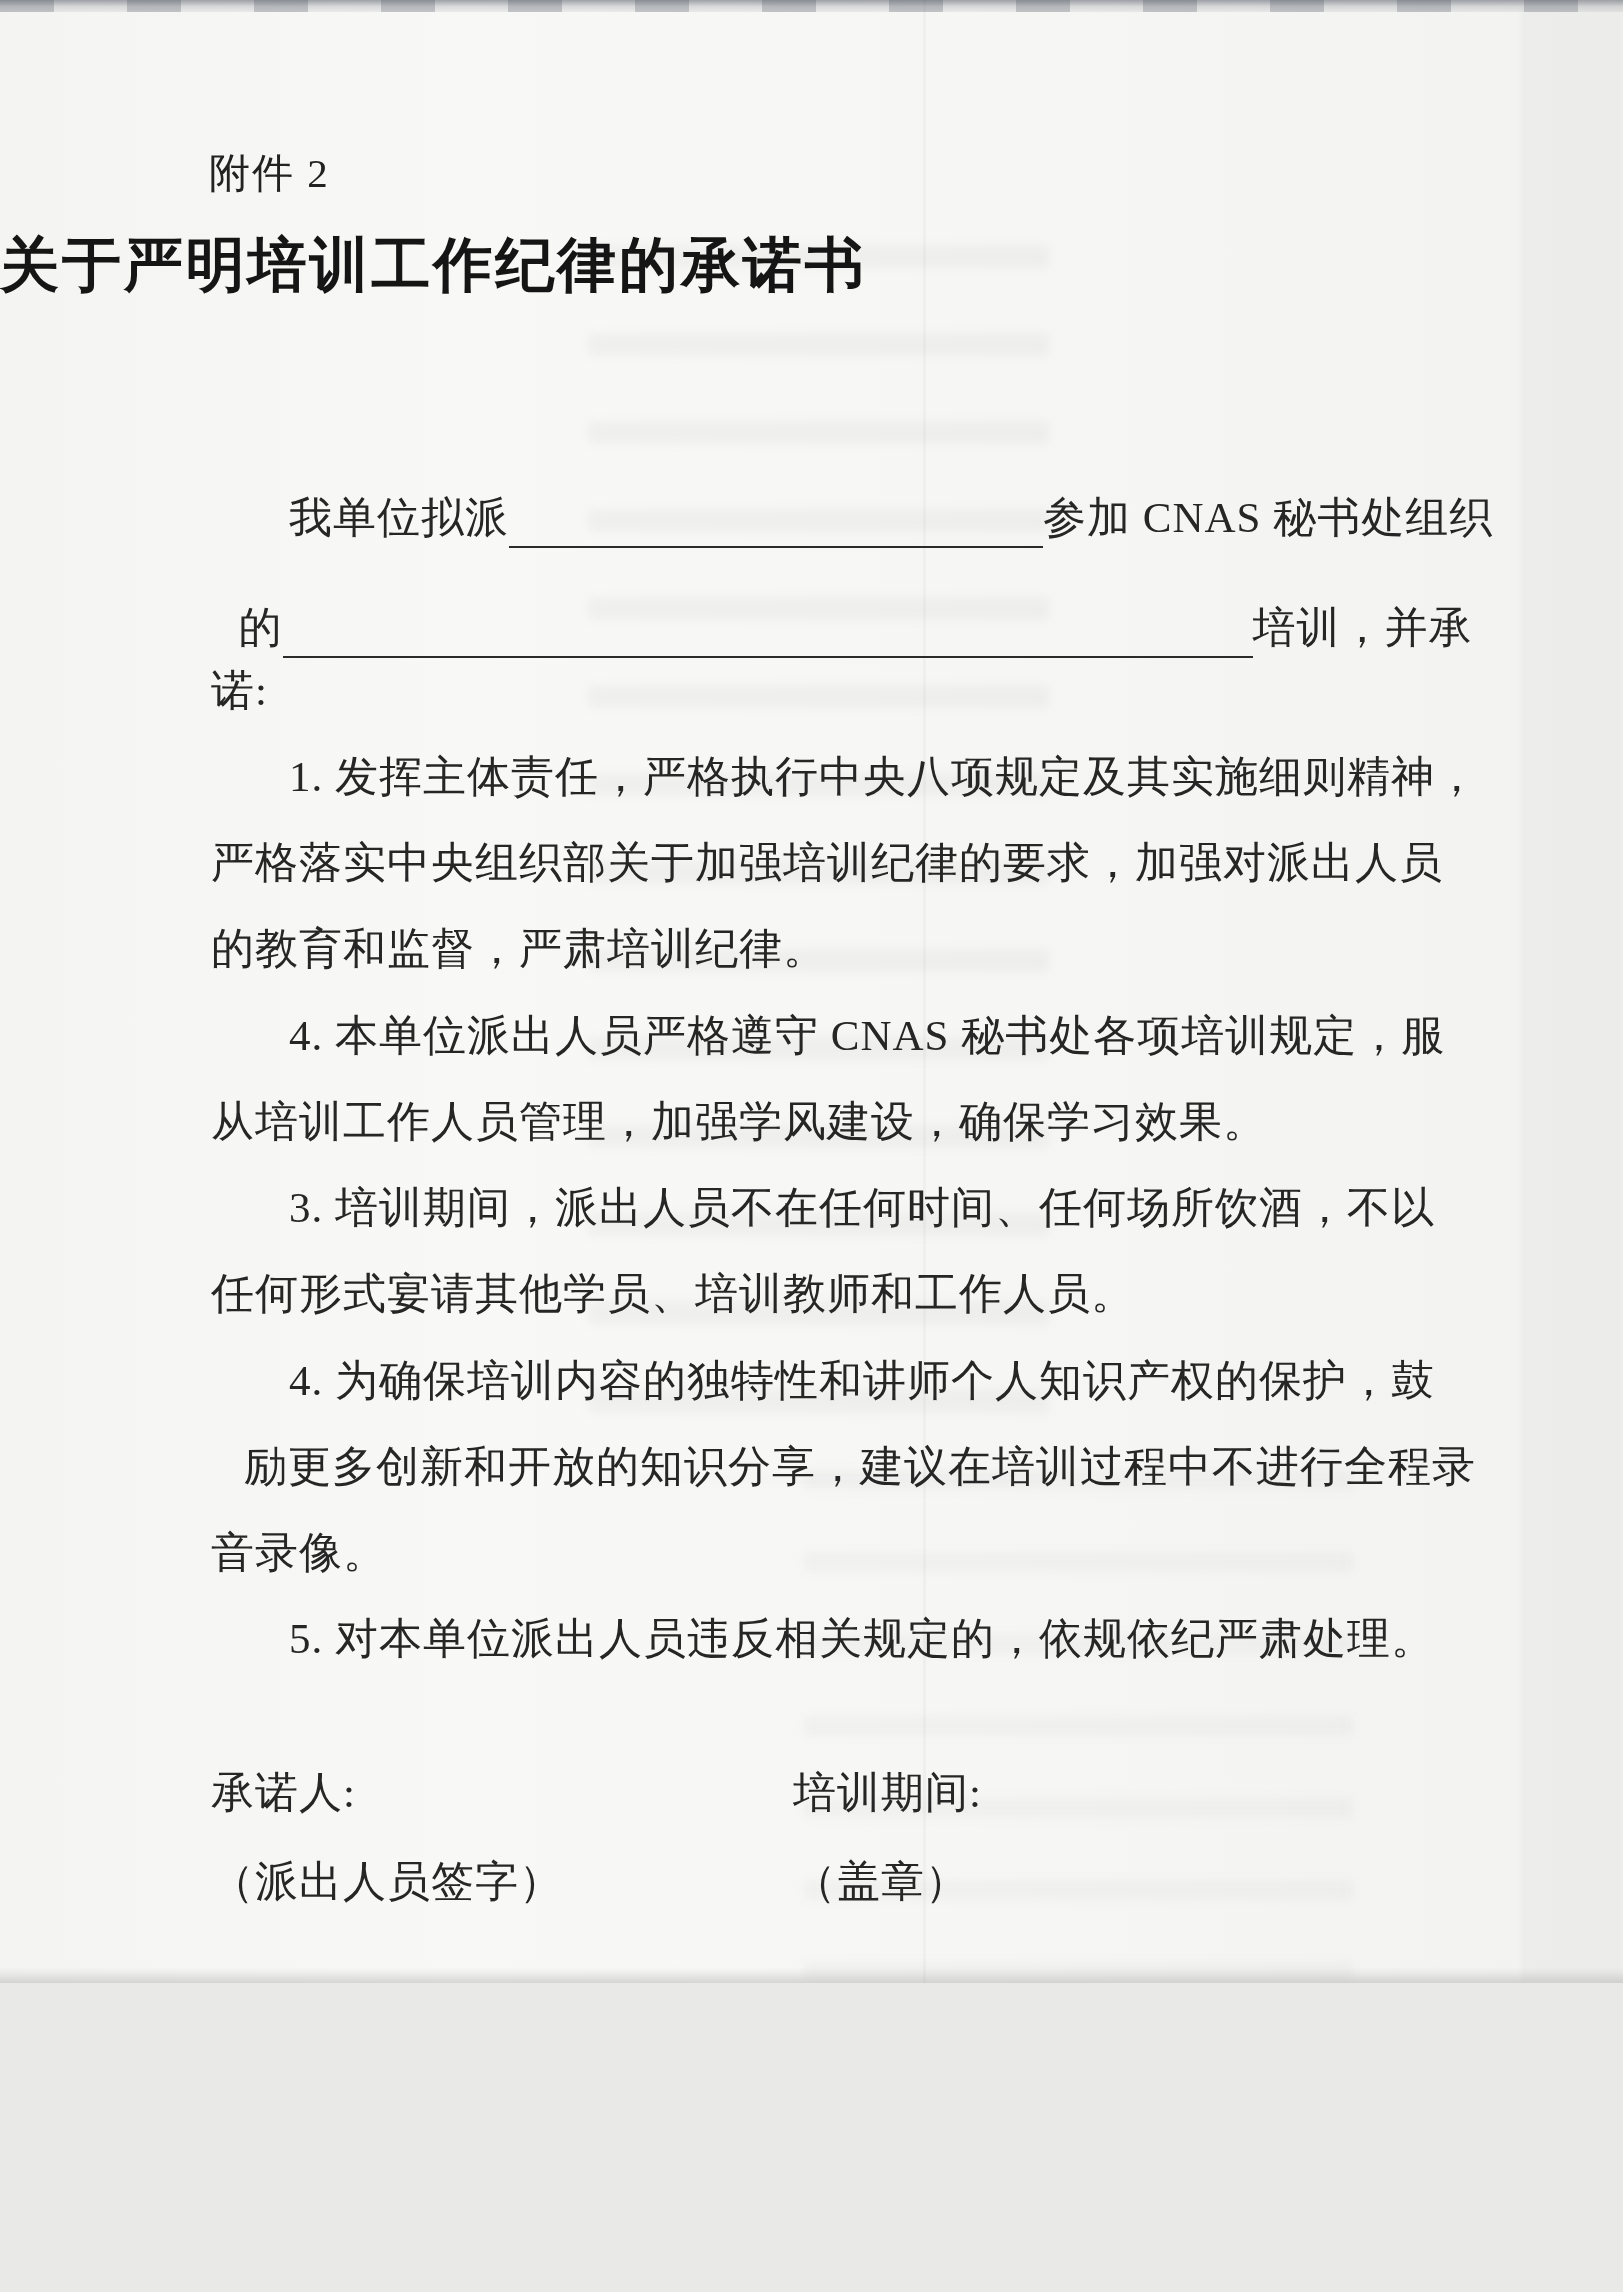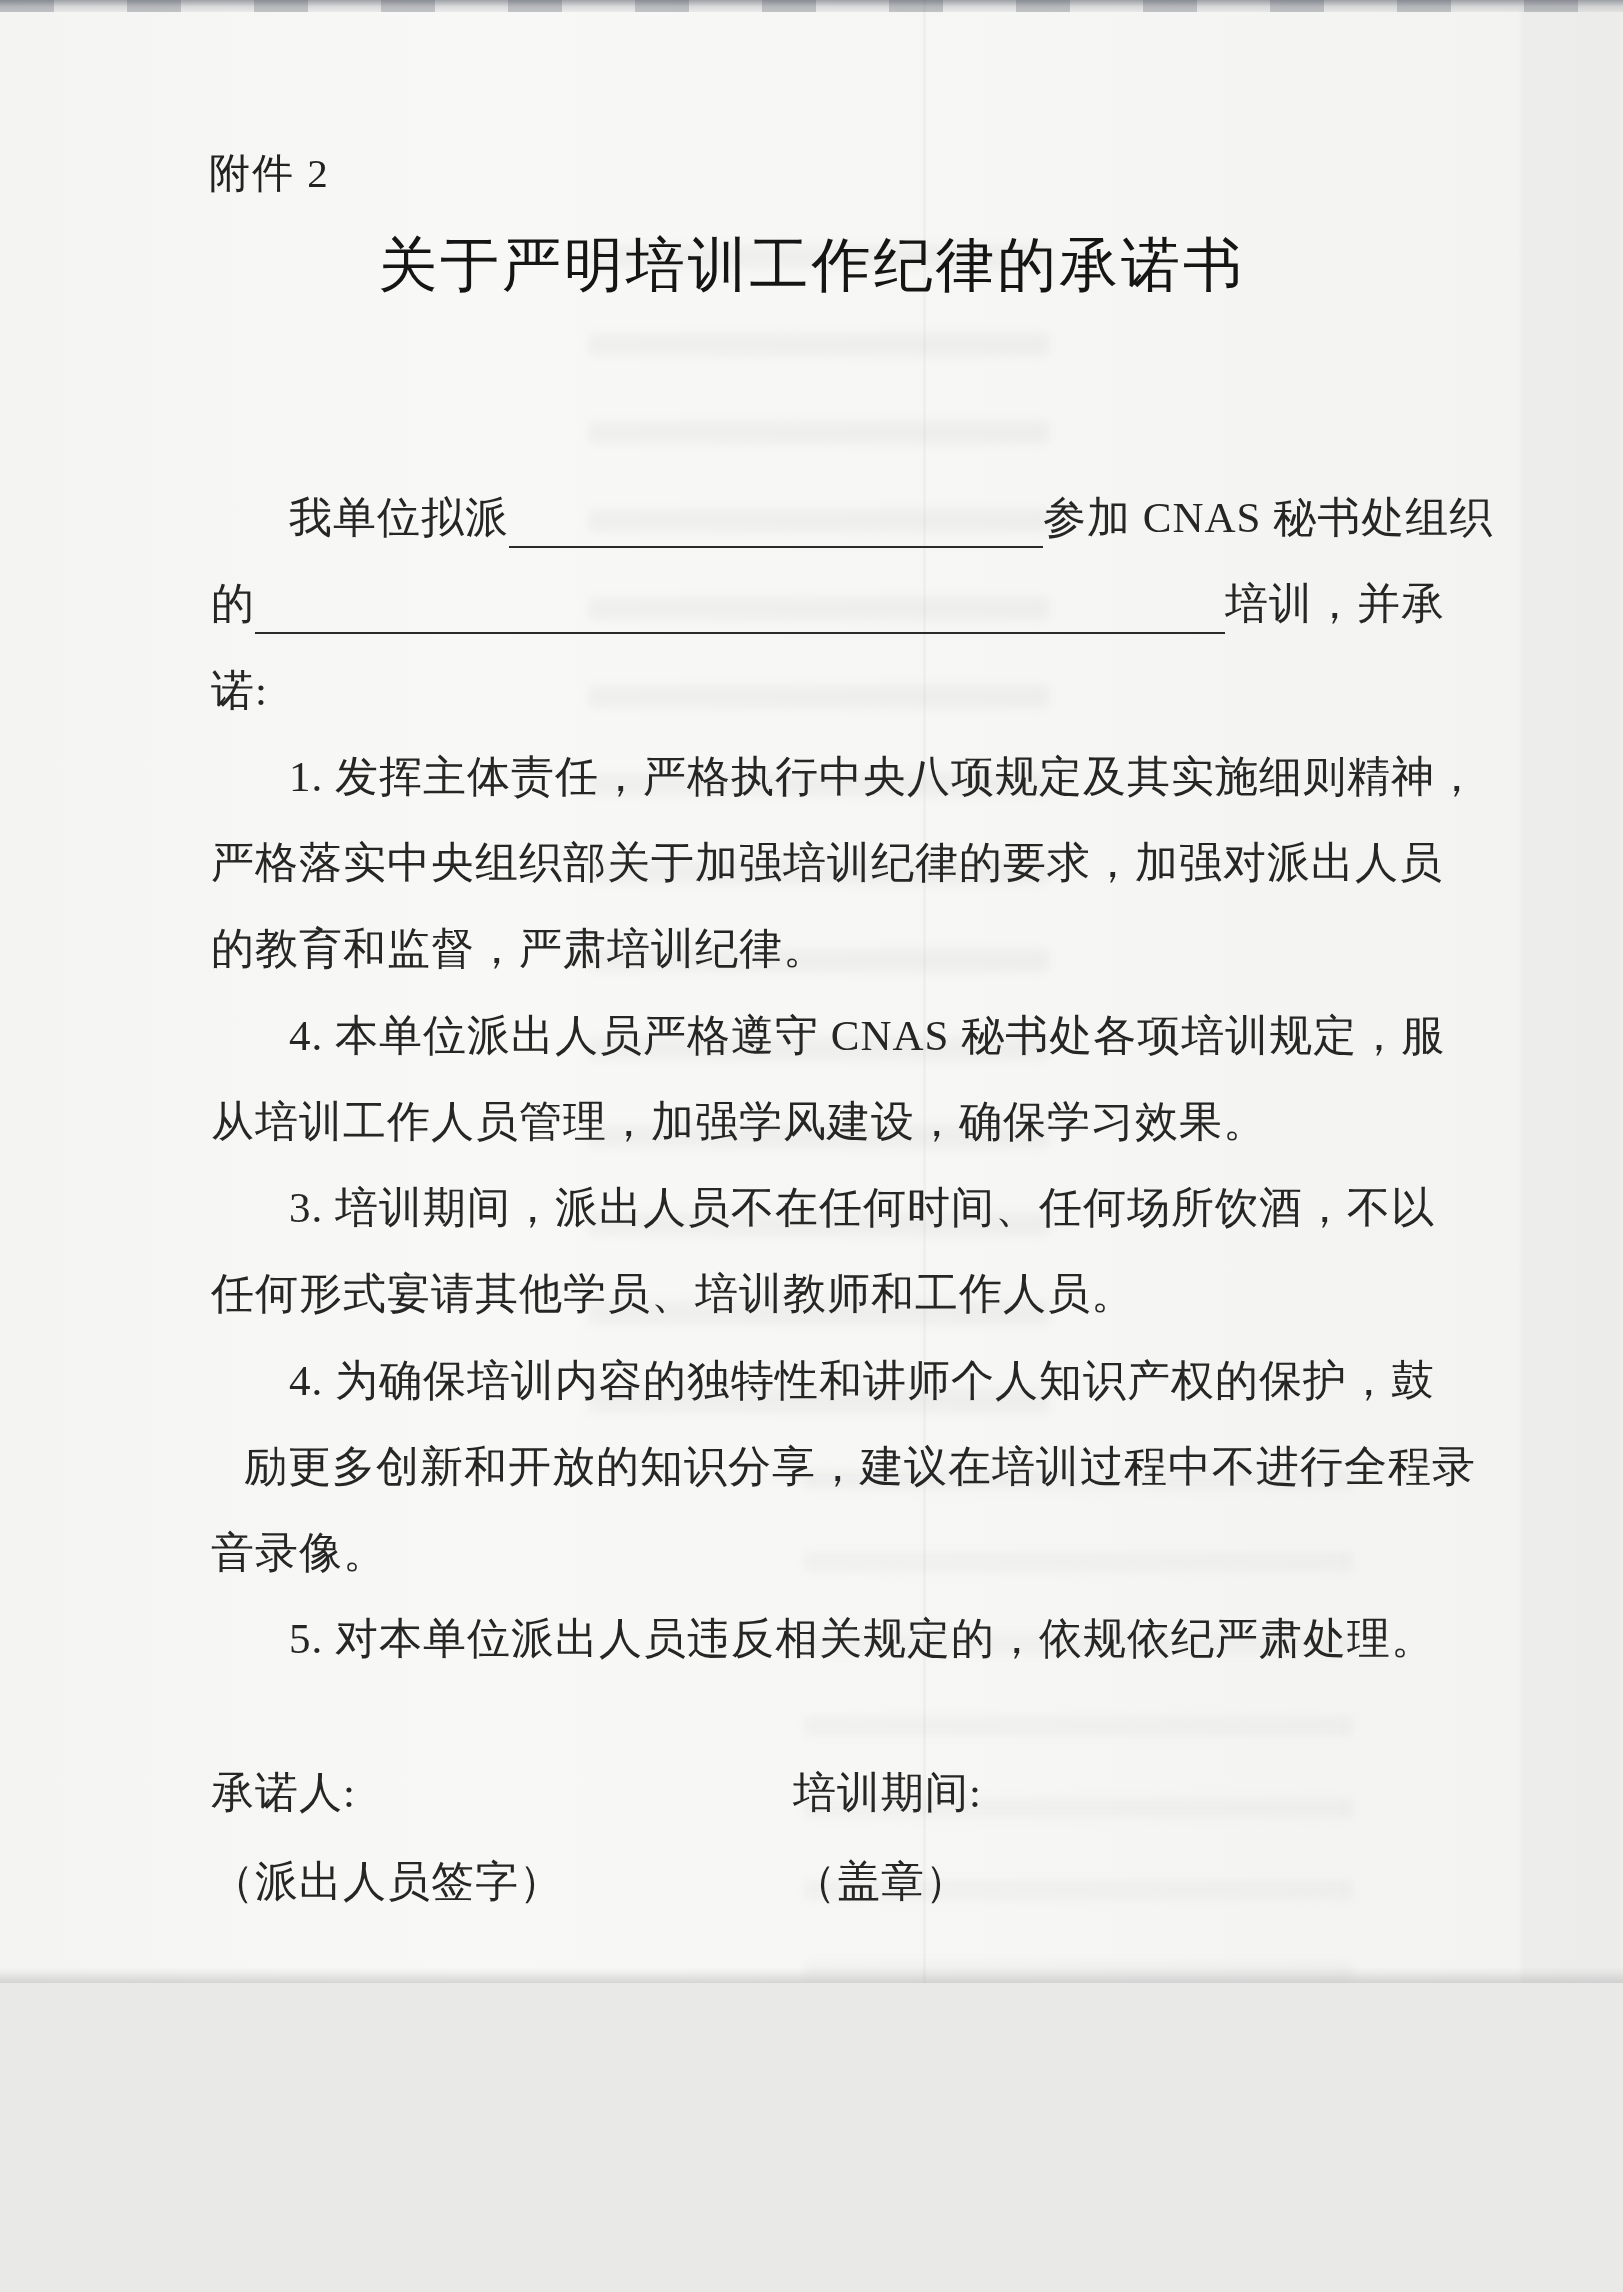--- a/index.html
+++ b/index.html
@@ -52,22 +52,21 @@
     filter: blur(2px);
   }
   
   .attachment {
     position: absolute; top: 149px; left: 209px;
     font-size: 41px; line-height: 49px; letter-spacing: 2px; color: #222;
     white-space: nowrap;
   }
   .title {
     position: absolute; top: 231px; left: 0; width: 100%;
-    text-align: center;
-    font-size: 59px; line-height: 69px; font-weight: normal;
+    font-size: 59px; line-height: 69px; font-weight: bold;
     letter-spacing: 2.9px; color: #151515;
     white-space: nowrap;
   }
   .bline {
     position: absolute; left: 211px; width: 1289px; height: 61px;
     font-size: 43px; line-height: 61px; letter-spacing: 1px;
     white-space: nowrap; color: #262626;
   }
   .indent { padding-left: 78px; }
   .blank {
@@ -103,21 +102,21 @@
   <div class="ghost-bleed ghost-a"></div>
   <div class="ghost-bleed ghost-b"></div>
   <div class="ghost-bleed ghost-c"></div>
 
   <div class="attachment">附件 2</div>
   <div class="title">关于严明培训工作纪律的承诺书</div>
 
   <div class="bline indent" style="top:487px;">
     <span>我单位拟派</span><span class="blank blank-1"></span><span>参加 CNAS 秘书处组织</span>
   </div>
-  <div class="bline" style="top:573px;">
+  <div class="bline" style="top:597px;text-align:center;">
     <span>的</span><span class="blank blank-2"></span><span>培训，并承</span>
   </div>
   <div class="bline" style="top:660px;">诺:</div>
 
   <div class="bline indent" style="top:706px;margin-top:40px;">1. 发挥主体责任，严格执行中央八项规定及其实施细则精神，</div>
   <div class="bline" style="top:832px;">严格落实中央组织部关于加强培训纪律的要求，加强对派出人员</div>
   <div class="bline" style="top:918px;">的教育和监督，严肃培训纪律。</div>
 
   <div class="bline indent" style="top:1005px;">4. 本单位派出人员严格遵守 CNAS 秘书处各项培训规定，服</div>
   <div class="bline" style="top:1091px;">从培训工作人员管理，加强学风建设，确保学习效果。</div>

